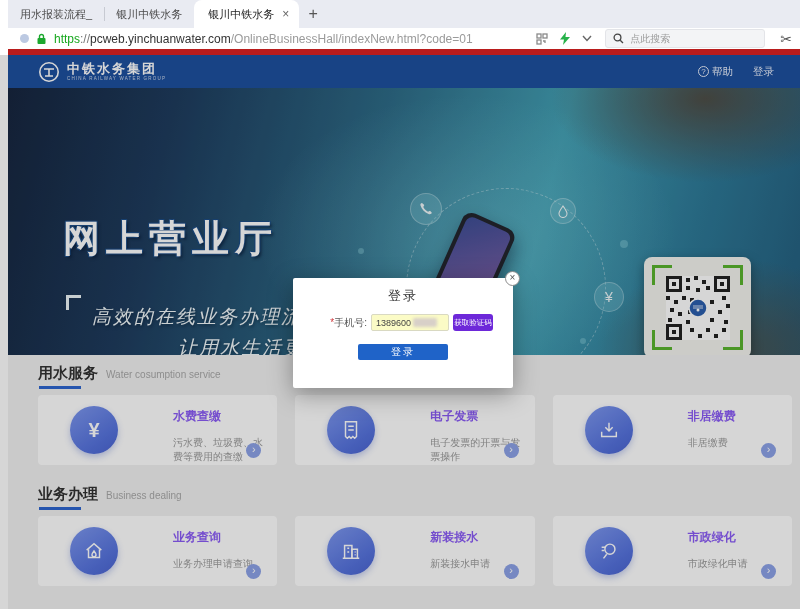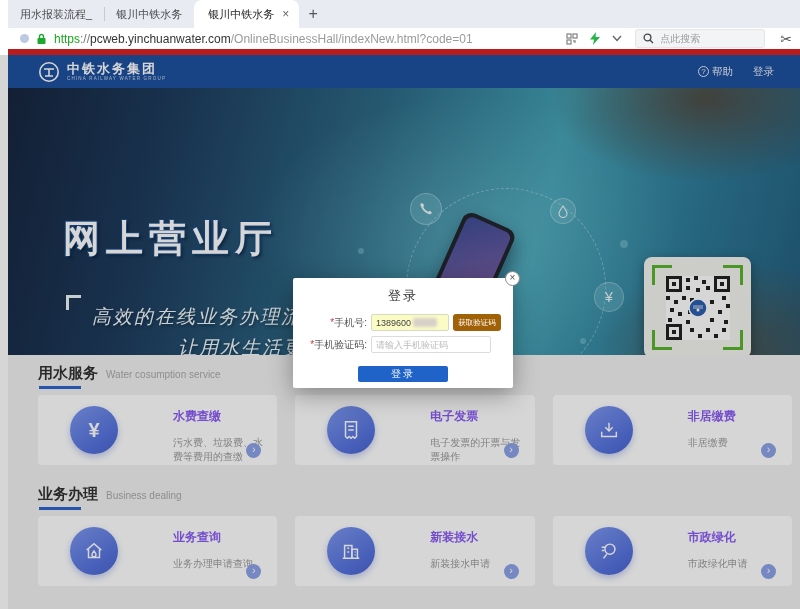--- a/index.html
+++ b/index.html
@@ -19,21 +19,21 @@
 
   .urlrow { height:27px; background:#fff; display:flex; align-items:center;
     padding:0 8px 0 12px; gap:7px; border-bottom:6px solid #b91c1c; }
   .siteinfo-dot { width:9px; height:9px; border-radius:50%; background:#bcc9e2; flex:0 0 auto; }
   .urltext { font-size:12px; white-space:nowrap; overflow:hidden; flex:1 1 auto; }
   .urltext .scheme { color:#17a81e; }
   .urltext .sep { color:#777; }
   .urltext .host { color:#333; }
   .urltext .path { color:#9a9a9a; }
   .urlicons { display:flex; align-items:center; gap:12px; margin-right:6px; }
-  .searchbox { width:130px; height:19px; background:#f3f4f6; border:1px solid #e3e4e8;
+  .searchbox { width:160px; height:19px; background:#f3f4f6; border:1px solid #e3e4e8;
     border-radius:3px; display:flex; align-items:center; gap:6px; padding:0 7px; }
   .searchbox span { font-size:10px; color:#9a9a9a; }
   .scissors { font-size:14px; color:#555; margin-left:8px; }
 
   
   .siteheader { height:33px; background:#1d509f; display:flex; align-items:center;
     padding:0 26px 0 30px; color:#fff; }
   .brandwrap { display:flex; align-items:center; gap:7px; }
   .brandtext { display:flex; flex-direction:column; line-height:1; }
   .brand { font-size:13px; font-weight:bold; letter-spacing:2px; }
@@ -117,21 +117,21 @@
     background:#fff; border:1px solid #8a8a8a; border-radius:50%; color:#555;
     font-size:10px; line-height:12px; text-align:center; }
   .modal-title { text-align:center; font-size:13px; color:#333; letter-spacing:2px; padding-top:9px; }
   .frow { display:flex; align-items:center; margin-top:9px; }
   .frow.second { margin-top:5px; }
   .flabel { width:78px; text-align:right; font-size:10px; color:#555; padding-right:4px; white-space:nowrap; }
   .star { color:#d0393e; }
   .phonebox { width:78px; height:17px; background:#fbfbc6; border:1px solid #d9d9c2;
     border-radius:2px; font-size:9px; color:#444; display:flex; align-items:center; padding:0 4px; gap:2px; }
   .mask { display:inline-block; width:24px; height:9px; background:#d8d0c8; border-radius:2px; filter:blur(1.5px); }
-  .codebtn { width:48px; height:17px; margin-left:4px; background:#a16207; border:none;
+  .codebtn { width:40px; height:17px; margin-left:4px; background:#6d28d9; border:none;
     border-radius:3px; color:#fff; font-size:7.5px; padding:0; letter-spacing:0; }
   .codeinput { width:120px; height:17px; border:1px solid #dcdcdc; border-radius:2px;
     font-size:9px; padding:0 4px; color:#444; font-family:"Liberation Sans",sans-serif; }
   .codeinput::placeholder { color:#bbb; }
   .submitbtn { display:block; margin:13px auto 0; width:90px; height:16px;
     background:#1f63c8; border:none; border-radius:2px; color:#fff; font-size:10px;
     letter-spacing:2px; padding:0; }
 
   svg { display:block; }
 </style>
@@ -412,22 +412,16 @@
     <div class="frow">
       <div class="flabel">
         <span class="star">*</span><span>手机号:</span>
       </div>
       <div class="phonebox">
         <span>1389600</span>
         <span class="mask"></span>
       </div>
       <button class="codebtn">获取验证码</button>
     </div>
-    <div class="frow second">
-      <div class="flabel">
-        <span class="star">*</span><span>手机验证码:</span>
-      </div>
-      <input class="codeinput" placeholder="请输入手机验证码" style="">
-    </div>
     <button class="submitbtn">登录</button>
   </div>
 
 </div>
 
 </body></html>

